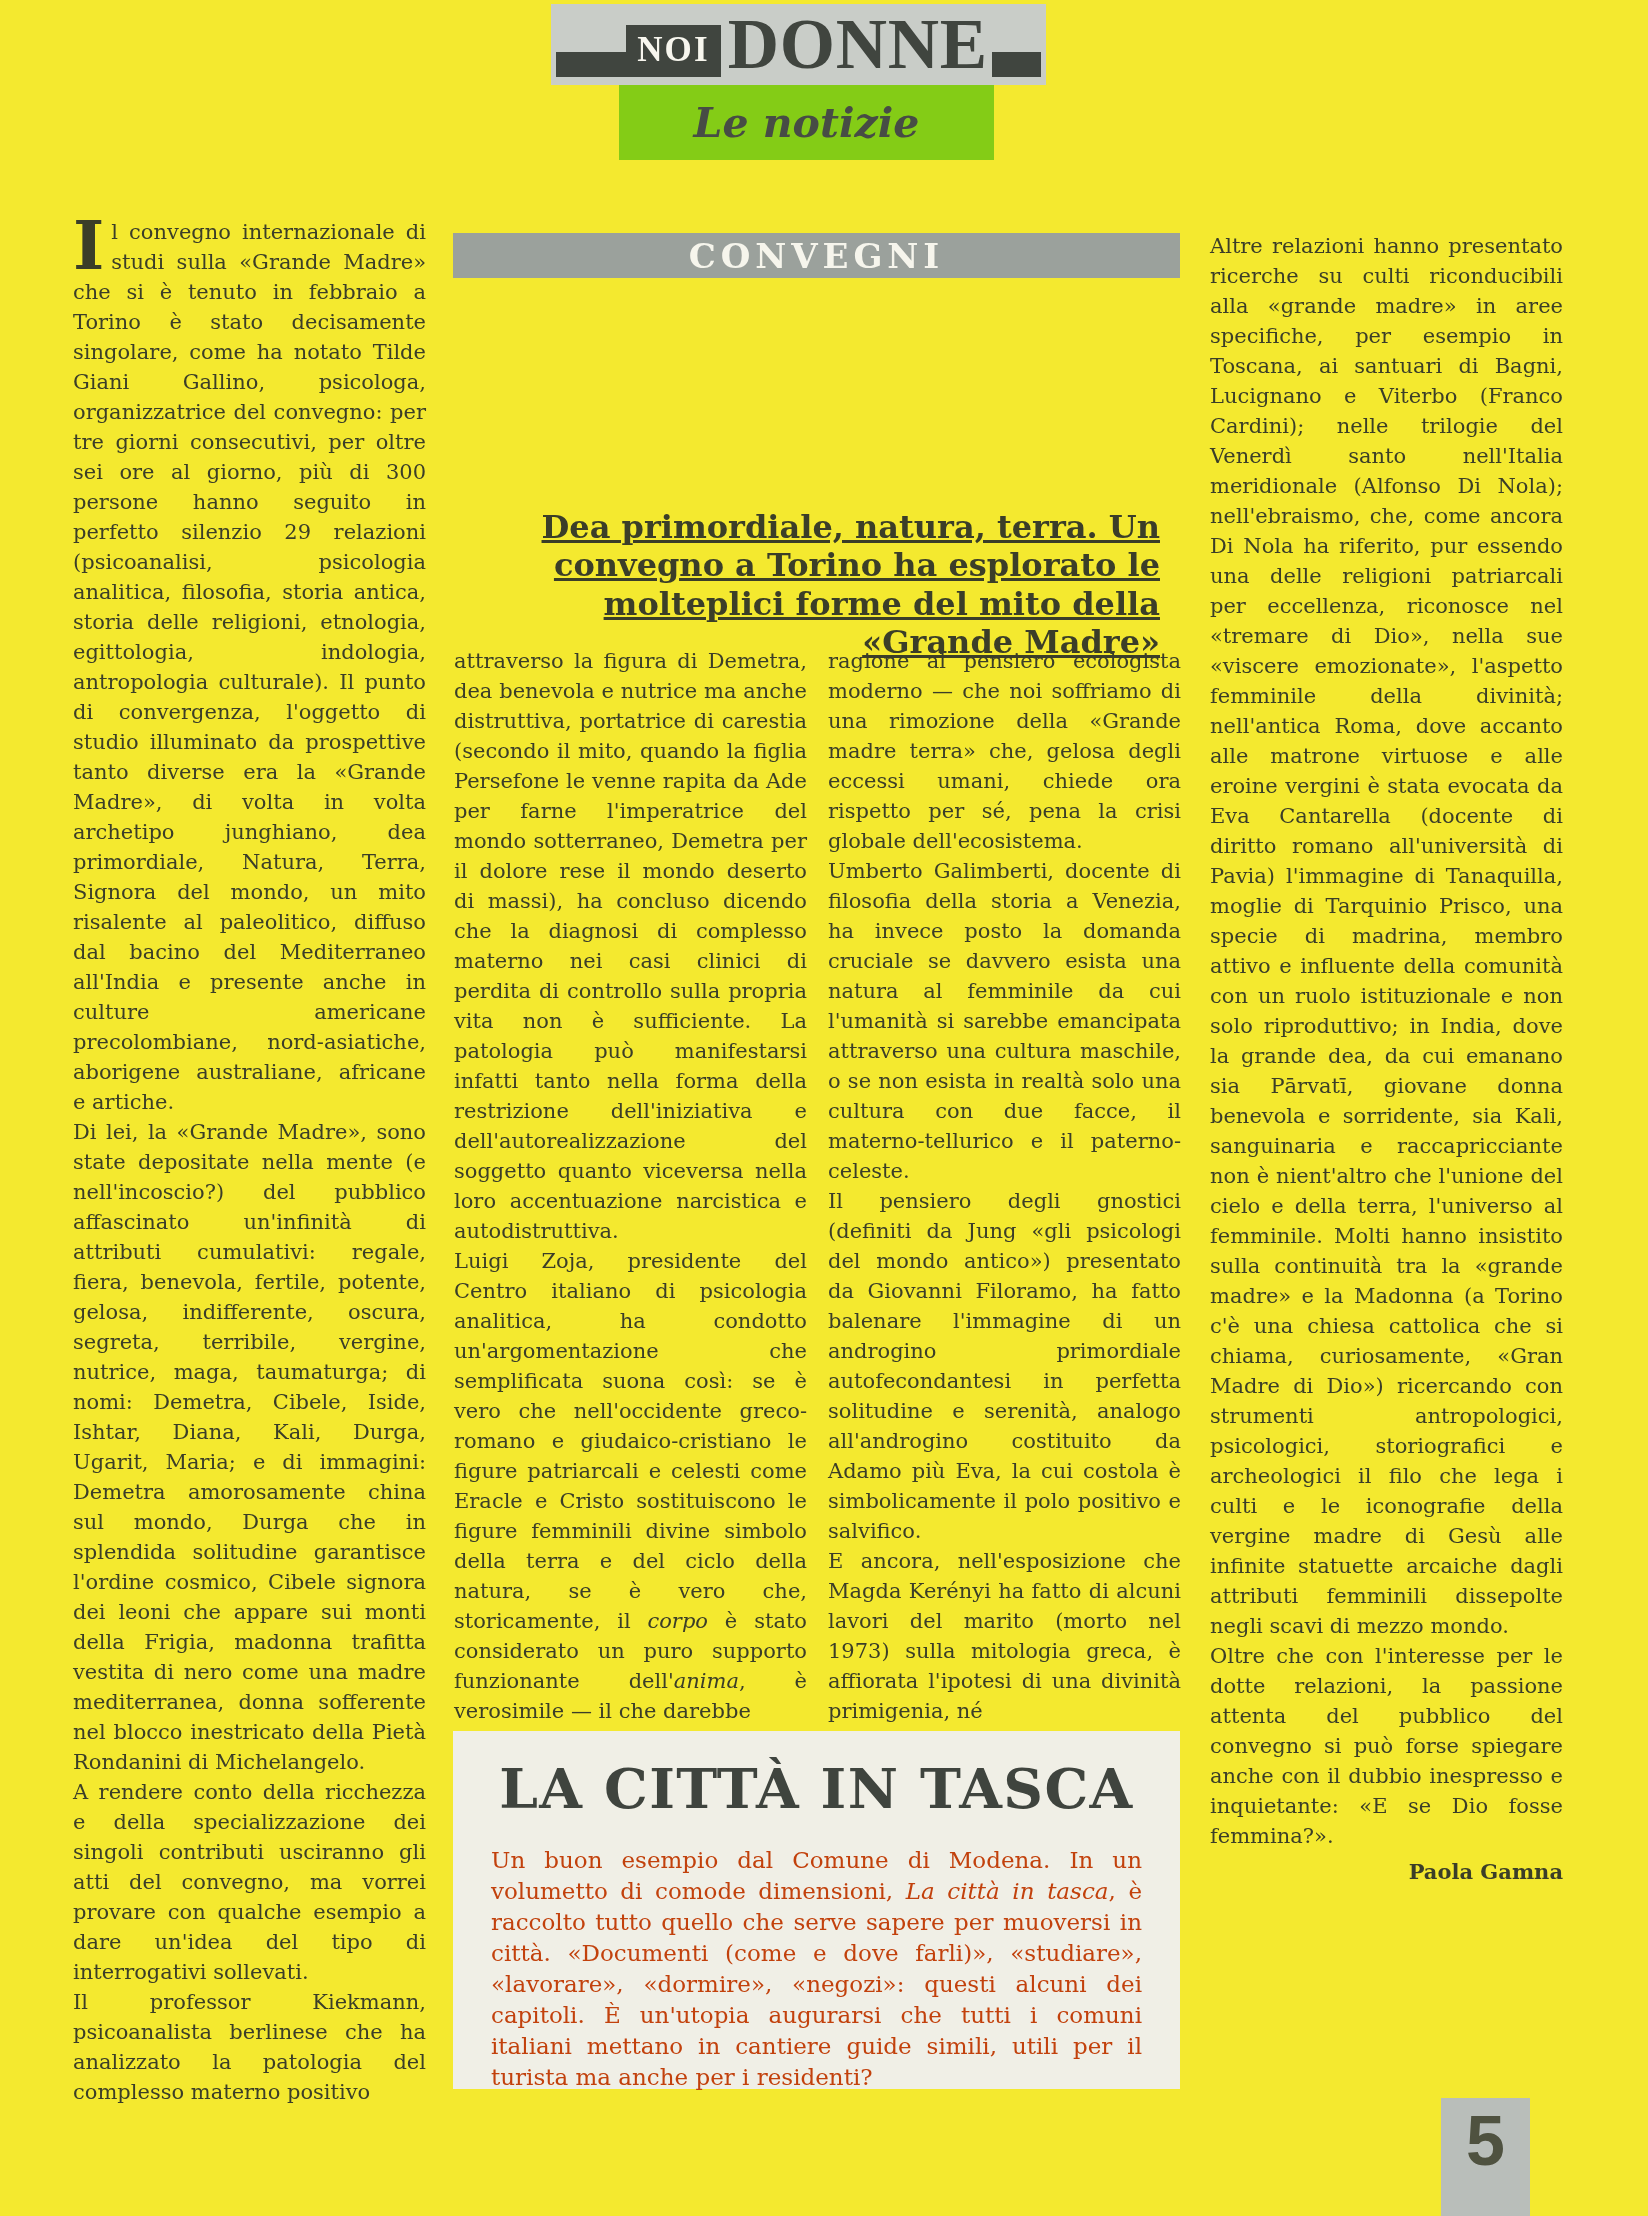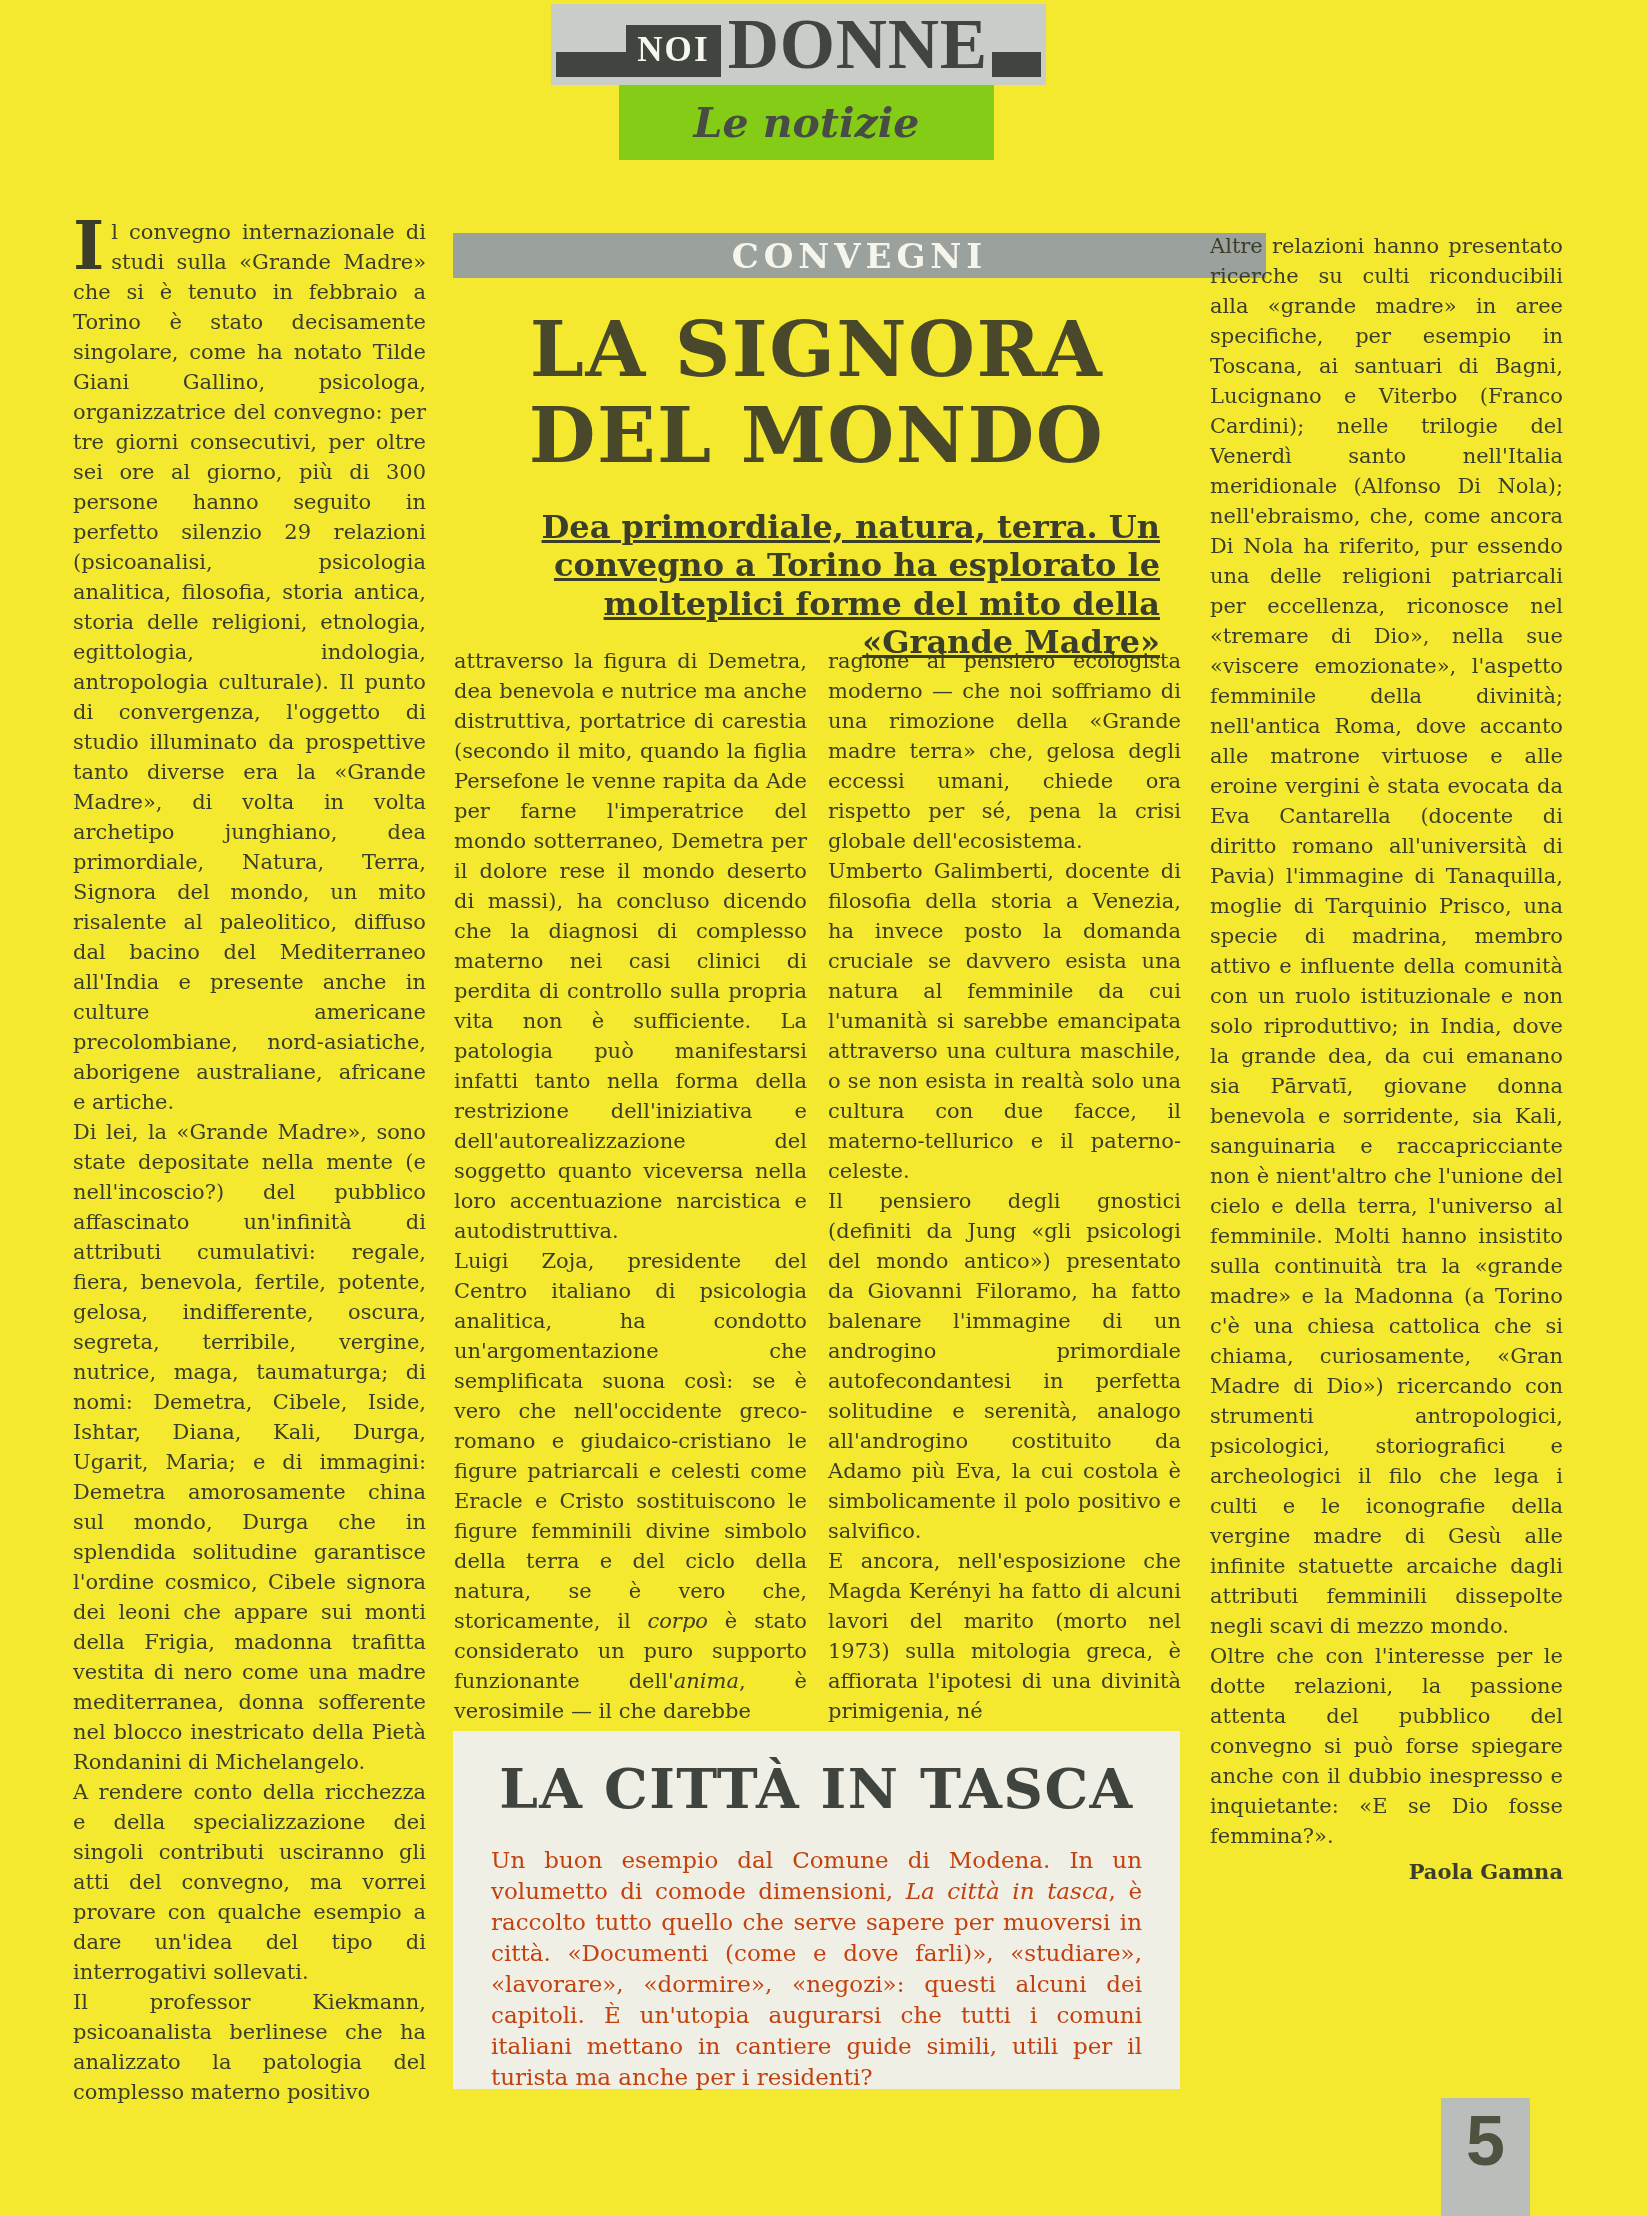--- a/index.html
+++ b/index.html
@@ -13,21 +13,21 @@
   .bar{width:70px;height:25px;background:#40453F;display:inline-block;}
   .bar-r{width:49px;}
   .noi{background:#40453F;color:#F7F6EE;font:700 35px/1 "Liberation Serif",serif;
     padding:7px 11.2px 9.8px;letter-spacing:2.1px;}
   .donne{color:#40453F;font:700 71px/0.9 "Liberation Serif",serif;letter-spacing:0.7px;margin:0 4.2px 0 7px;}
   .mast-white{position:absolute;left:619px;top:85px;width:375px;height:75px;background:#84cc16;
     display:flex;align-items:center;justify-content:center;}
   .notizie{font:italic 700 41px "DejaVu Serif",serif;color:#474C45;}
 
   
-  .kicker{position:absolute;left:453px;top:233px;width:813px;height:45px;background:#9BA19C;
+  .kicker{position:absolute;left:453px;top:233px;width:727px;height:45px;background:#9BA19C;
     display:flex;align-items:center;justify-content:center;}
   .kicker span{color:#F6F5EC;font:700 34px/1 "DejaVu Serif",serif;letter-spacing:4.9px;}
   .title{position:absolute;left:453px;top:306px;width:727px;margin:0;text-align:center;
     color:#4A482B;font:700 77px/1.12 "DejaVu Serif",serif;letter-spacing:1.4px;}
   .tline{display:block;}
   .subtitle{position:absolute;left:475px;top:508px;width:685px;margin:0;text-align:right;
     color:#3B3E28;font:700 32px/1.2 "DejaVu Serif",serif;text-decoration:underline;}
 
   
   .col{position:absolute;width:353px;color:#3B3E28;font:400 21px/30px "DejaVu Serif",serif;
@@ -69,24 +69,20 @@
     </div>
     <div class="mast-white">
       <span class="notizie">Le notizie</span>
     </div>
   </header>
 
   <div class="kicker">
     <span>CONVEGNI</span>
   </div>
 
-  <h1 class="title">
-    <span class="tline">LA SIGNORA</span>
-    <span class="tline">DEL MONDO</span>
-  </h1>
 
   <h2 class="subtitle">Dea primordiale, natura, terra. Un convegno a Torino ha esplorato le molteplici forme del mito della «Grande Madre»</h2>
 
   <section class="col col1">
     <p><span class="dropcap">I</span><span>l convegno internazionale di studi sulla «Grande Madre» che si è tenuto in febbraio a Torino è stato decisamente singolare, come ha notato Tilde Giani Gallino, psicologa, organizzatrice del convegno: per tre giorni consecutivi, per oltre sei ore al giorno, più di 300 persone hanno seguito in perfetto silenzio 29 relazioni (psicoanalisi, psicologia analitica, filosofia, storia antica, storia delle religioni, etnologia, egittologia, indologia, antropologia culturale). Il punto di convergenza, l'oggetto di studio illuminato da prospettive tanto diverse era la «Grande Madre», di volta in volta archetipo junghiano, dea primordiale, Natura, Terra, Signora del mondo, un mito risalente al paleolitico, diffuso dal bacino del Mediterraneo all'India e presente anche in culture americane precolombiane, nord-asiatiche, aborigene australiane, africane e artiche.</span></p>
     <p>Di lei, la «Grande Madre», sono state depositate nella mente (e nell'incoscio?) del pubblico affascinato un'infinità di attributi cumulativi: regale, fiera, benevola, fertile, potente, gelosa, indifferente, oscura, segreta, terribile, vergine, nutrice, maga, taumaturga; di nomi: Demetra, Cibele, Iside, Ishtar, Diana, Kali, Durga, Ugarit, Maria; e di immagini: Demetra amorosamente china sul mondo, Durga che in splendida solitudine garantisce l'ordine cosmico, Cibele signora dei leoni che appare sui monti della Frigia, madonna trafitta vestita di nero come una madre mediterranea, donna sofferente nel blocco inestricato della Pietà Rondanini di Michelangelo.</p>
     <p>A rendere conto della ricchezza e della specializzazione dei singoli contributi usciranno gli atti del convegno, ma vorrei provare con qualche esempio a dare un'idea del tipo di interrogativi sollevati.</p>
     <p>Il professor Kiekmann, psicoanalista berlinese che ha analizzato la patologia del complesso materno positivo</p>
   </section>
 

